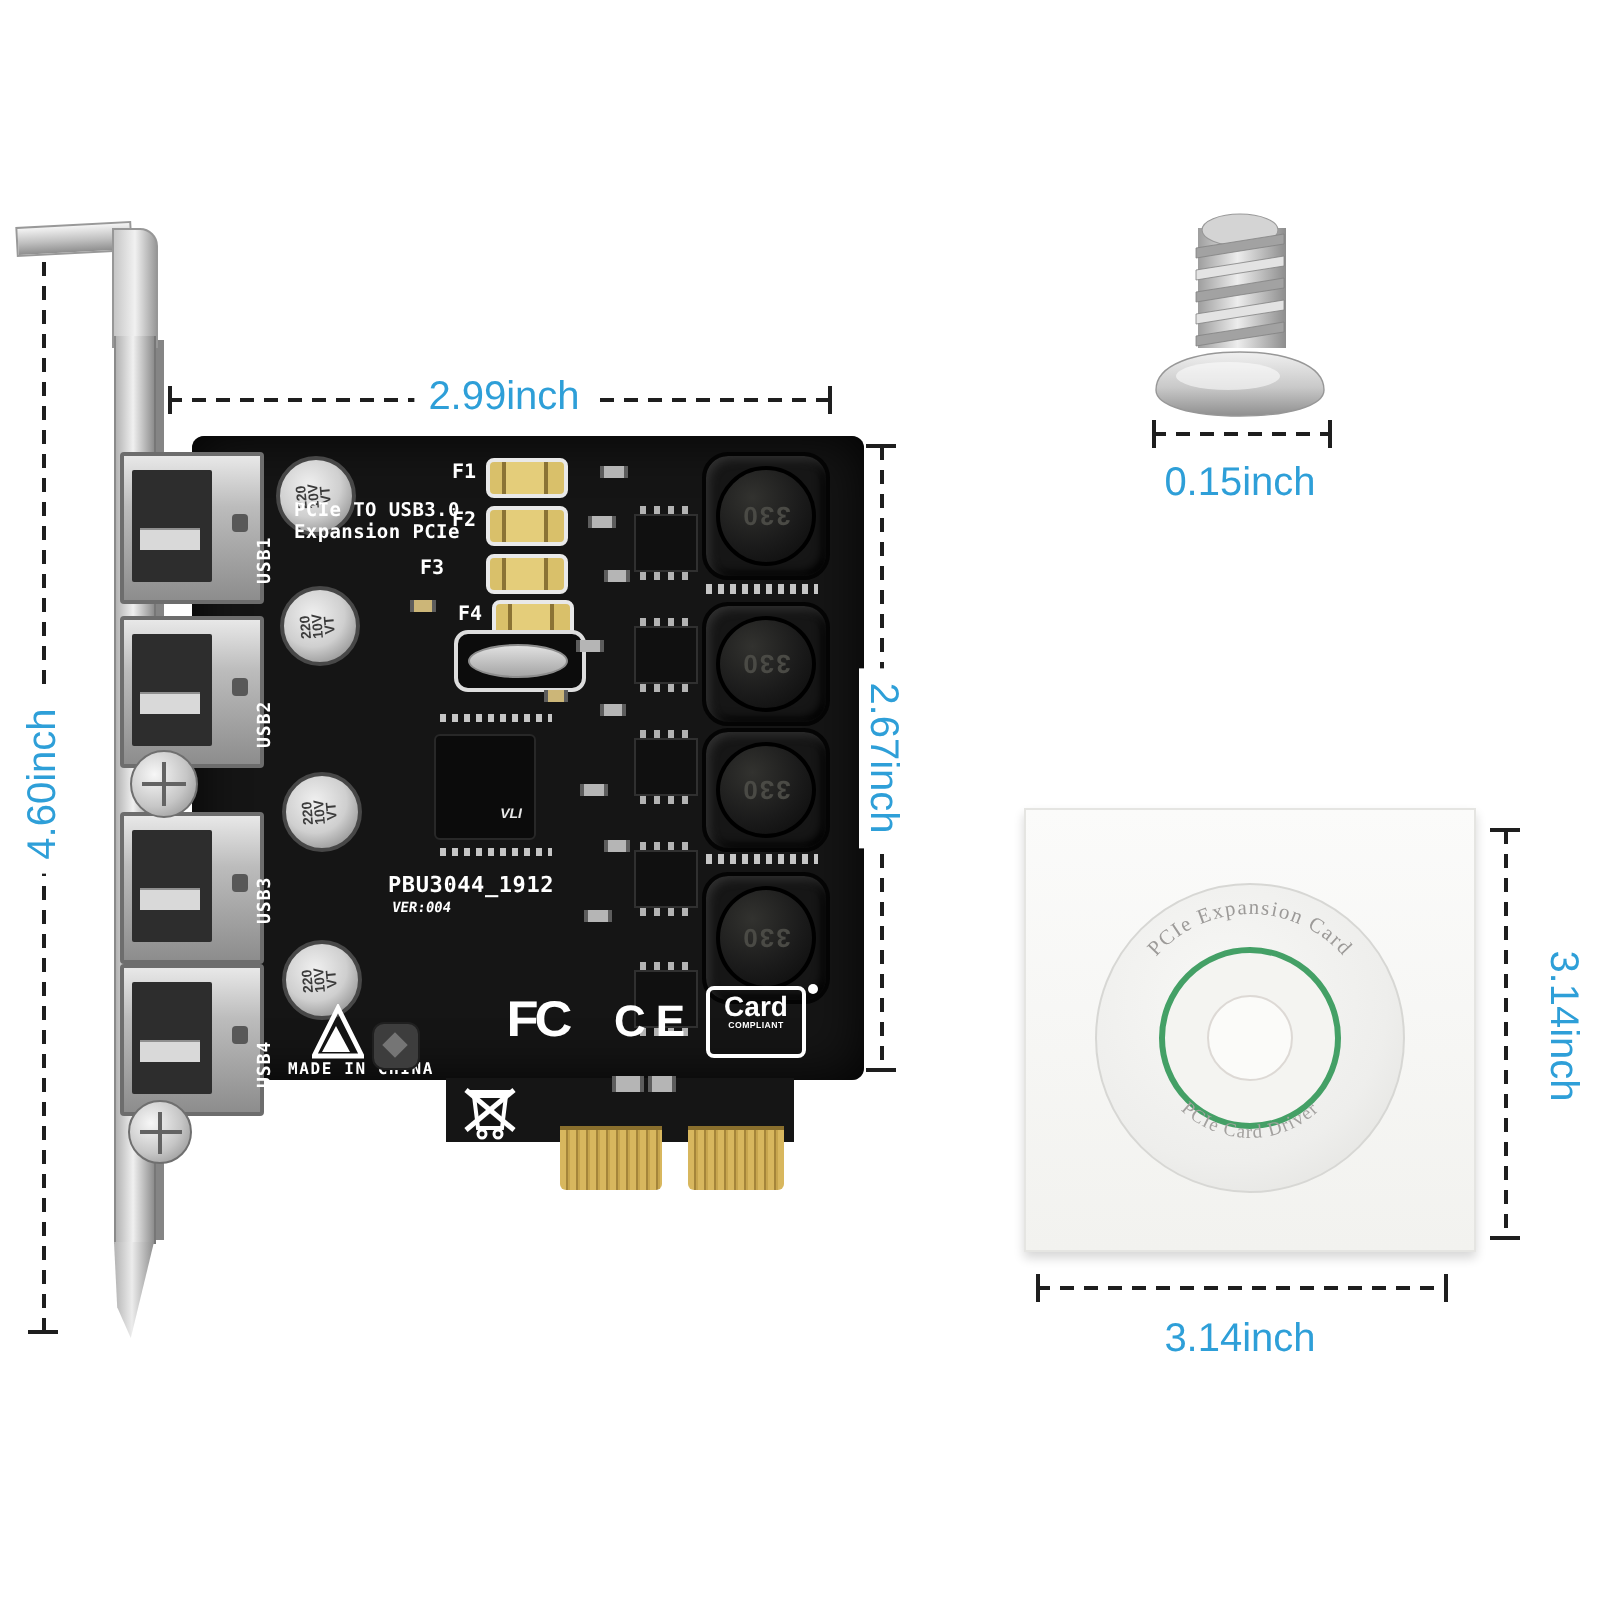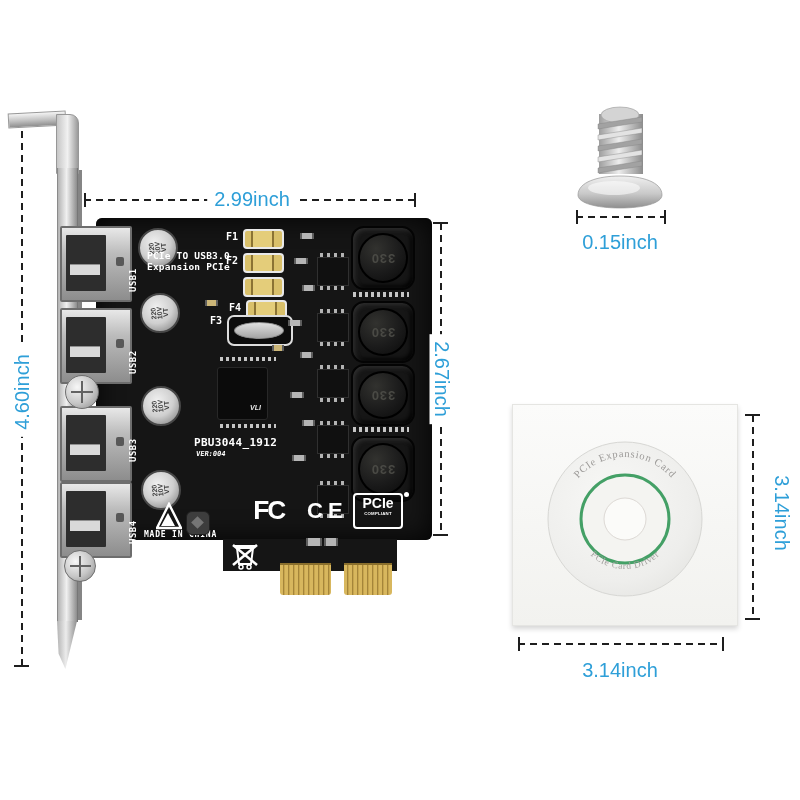--- a/index.html
+++ b/index.html
@@ -149,21 +149,21 @@
 
   <div class="silk" style="left:147px;top:250px;font-size:9.5px;line-height:11px;letter-spacing:.2px;">
     <div>PCIe TO USB3.0</div>
     <div>Expansion PCIe</div>
   </div>
 
   <div class="silk" style="left:226px;top:231px;font-size:10px;">F1</div>
   <div class="fuse" style="top:229px;"></div>
   <div class="silk" style="left:226px;top:255px;font-size:10px;">F2</div>
   <div class="fuse" style="top:253px;"></div>
-  <div class="silk" style="left:210px;top:279px;font-size:10px;margin-top:36px;">F3</div>
+  <div class="silk" style="left:210px;top:279px;font-size:10px;">F3</div>
   <div class="fuse" style="top:277px;"></div>
   <div class="silk" style="left:229px;top:302px;font-size:10px;">F4</div>
   <div class="fuse" style="top:300px;left:246px;"></div>
 
   <div class="crystal">
     <div class="crystal-body"></div>
   </div>
 
   <div class="pads" style="left:220px;top:357px;width:56px;"></div>
   <div class="via-chip">
@@ -212,21 +212,21 @@
   <div class="pads" style="left:353px;top:427px;width:56px;height:5px;"></div>
   <div class="inductor" style="top:436px;height:62px;">
     <div class="coil">
         <span>330</span>
       </div>
   </div>
 
   <div class="fcc">FC</div>
   <div class="ce">CE</div>
   <div class="rohs">
-    <div class="r1">PCIe</div>
+    <div class="r1">Card</div>
     <div class="r2">COMPLIANT</div>
   </div>
   <div class="white-dot" style="left:404px;top:492px;"></div>
 
   <svg class="svg-abs" style="left:156px;top:502px;" width="26" height="28" viewBox="0 0 26 28">
     <polygon points="13,2 25,26 1,26" fill="none" stroke="#fff" stroke-width="2.4"></polygon>
     <polygon points="12,11 19,24 5,24" fill="#fff"></polygon>
   </svg>
 
   <div class="silk" style="left:144px;top:530px;font-size:8px;letter-spacing:.8px;">MADE IN CHINA</div>

